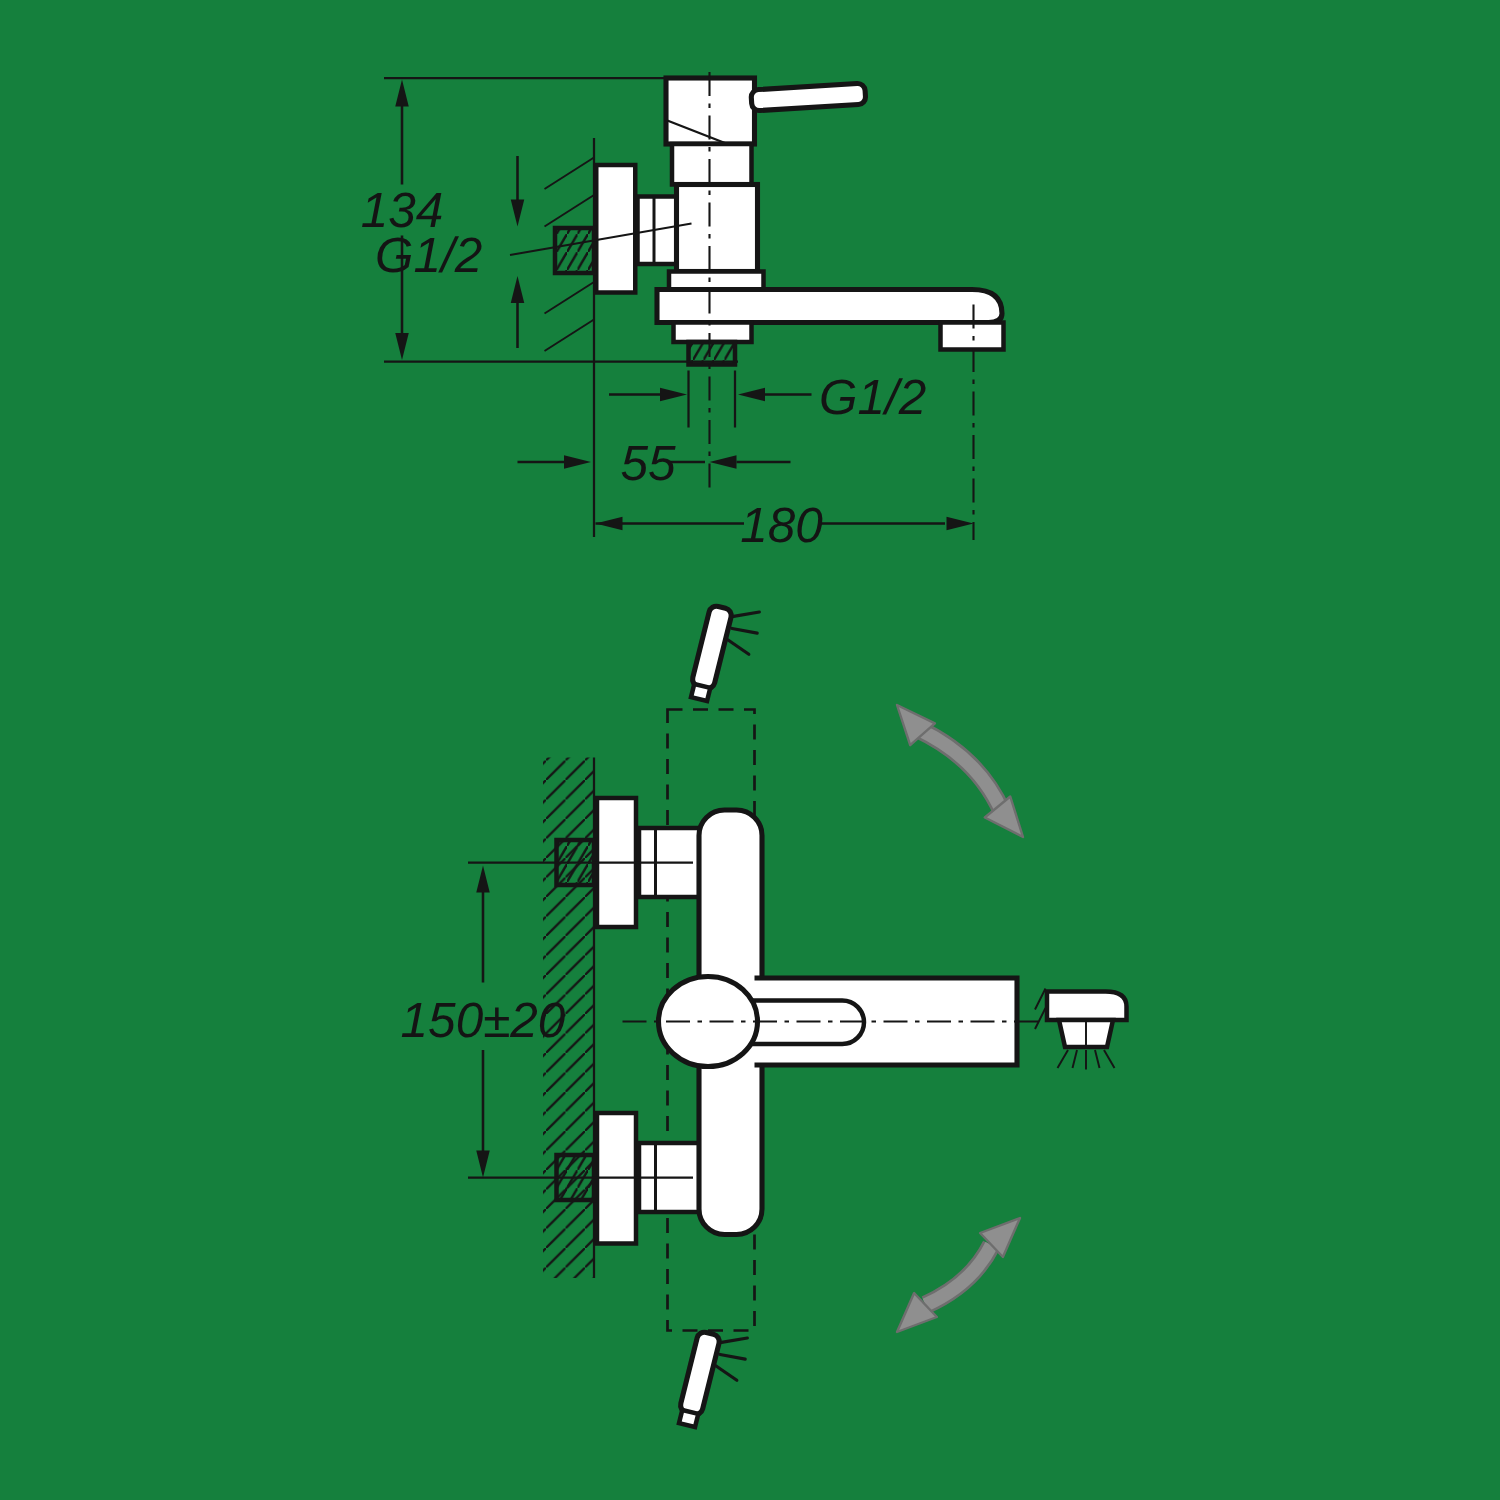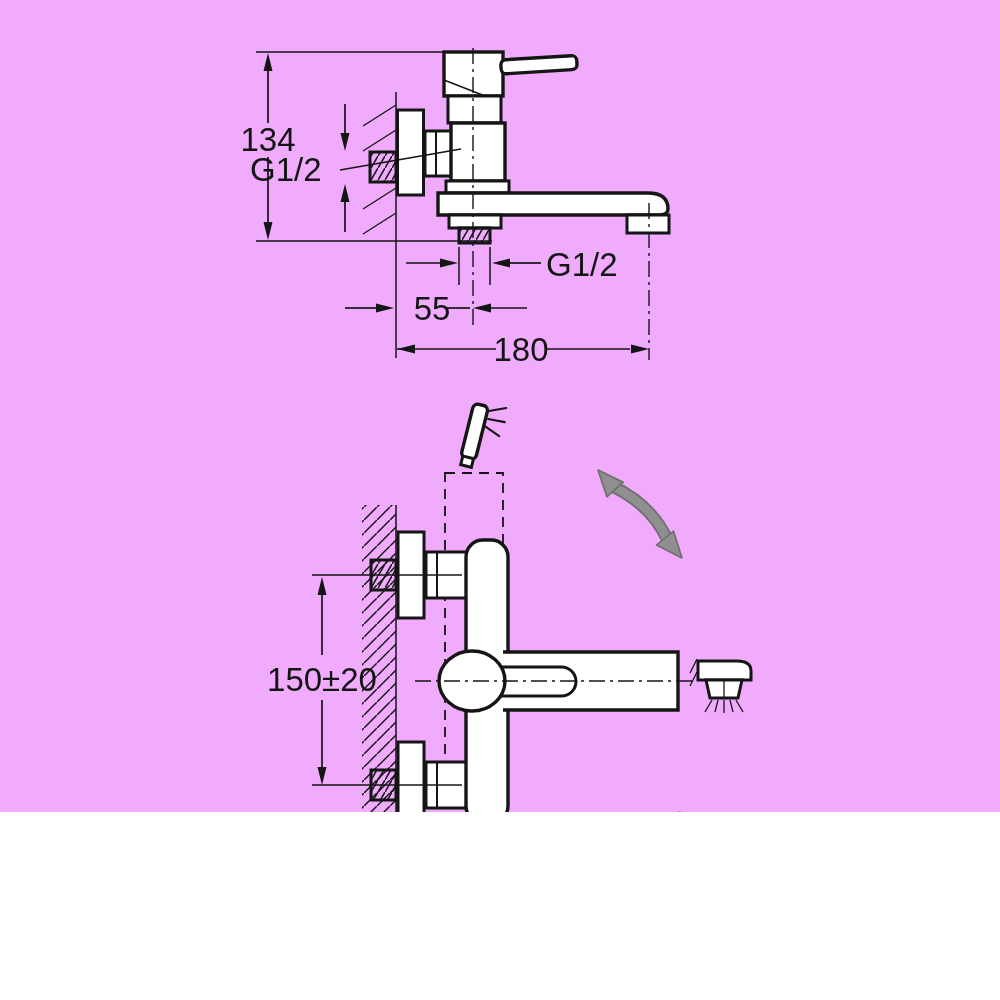--- a/index.html
+++ b/index.html
@@ -1,18 +1,19 @@
 <!DOCTYPE html>
 <html><head>
 <meta charset="utf-8">
 <style>
   html,body { margin:0; padding:0; background:#ffffff; }
   .canvas {
-    position:relative; width:1000px; height:812px; background:#f0abfc;
+    position:relative; width:1000px; height:1000px; background:#15803d;
     font-family:"Liberation Sans", sans-serif;
+    font-style:italic;
   }
   svg { display:block; }
   .outline      { fill:#ffffff; stroke-width:3.4; stroke-linejoin:miter; }
   .outline-med  { fill:#ffffff; stroke-width:3.0; }
   .hatched      { fill:url(#hatchSteep); stroke-width:3.0; }
   .wallband     { fill:url(#hatch45); stroke:none; }
   .thin         { fill:none; stroke-width:1.5; }
   .leader       { fill:none; stroke-width:1.3; }
   .dim          { fill:none; stroke-width:1.7; }
   .dimhead      { fill:#151515; stroke:none; }

